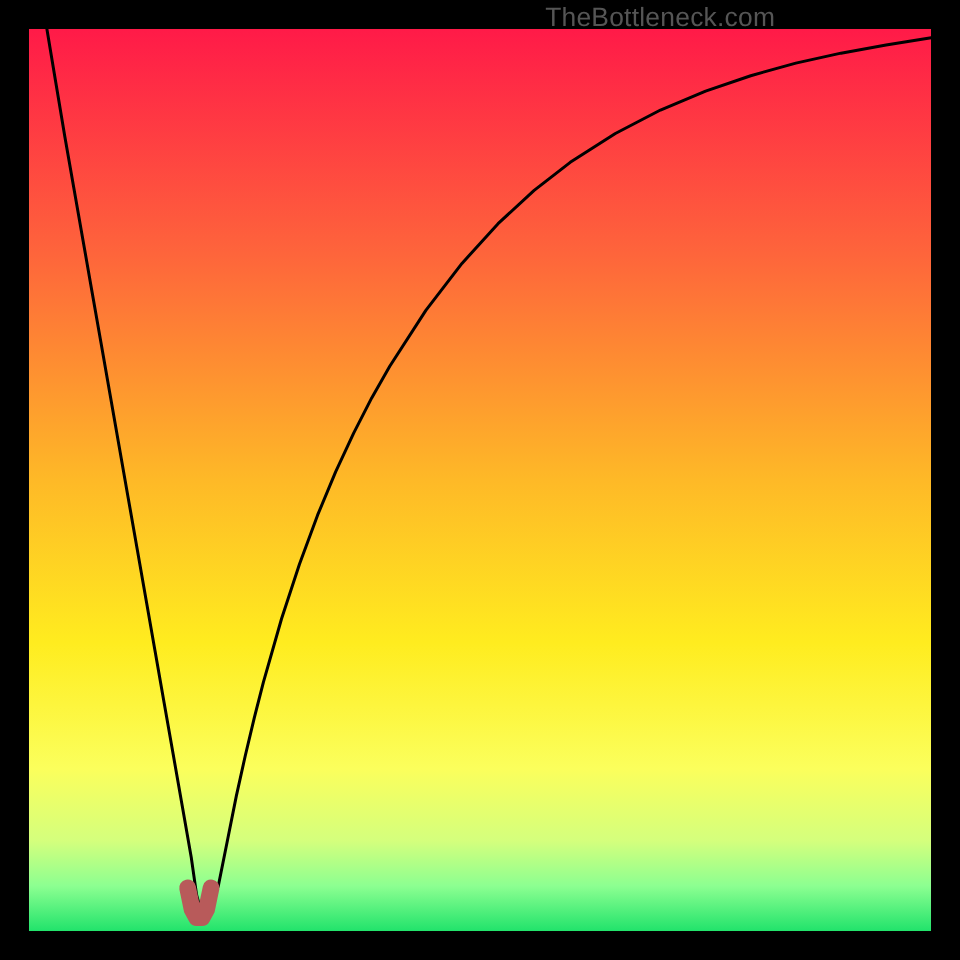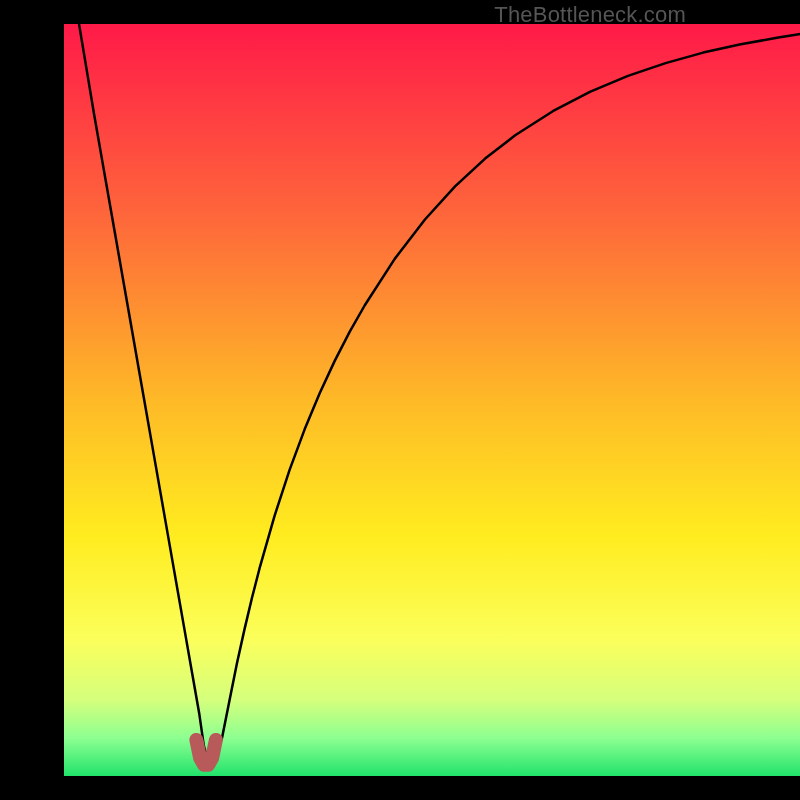--- a/index.html
+++ b/index.html
@@ -10,21 +10,20 @@
     background: #000;
     overflow: hidden;
   }
   .frame {
     position: absolute;
     left: 0;
     top: 0;
     width: 658px;
     height: 800px;
     background: #000;
-    margin-left: 40px;
   }
   .plot {
     position: absolute;
     left: 24px;
     top: 24px;
     width: 752px;
     height: 752px;
     overflow: hidden;
   }
   .watermark {

